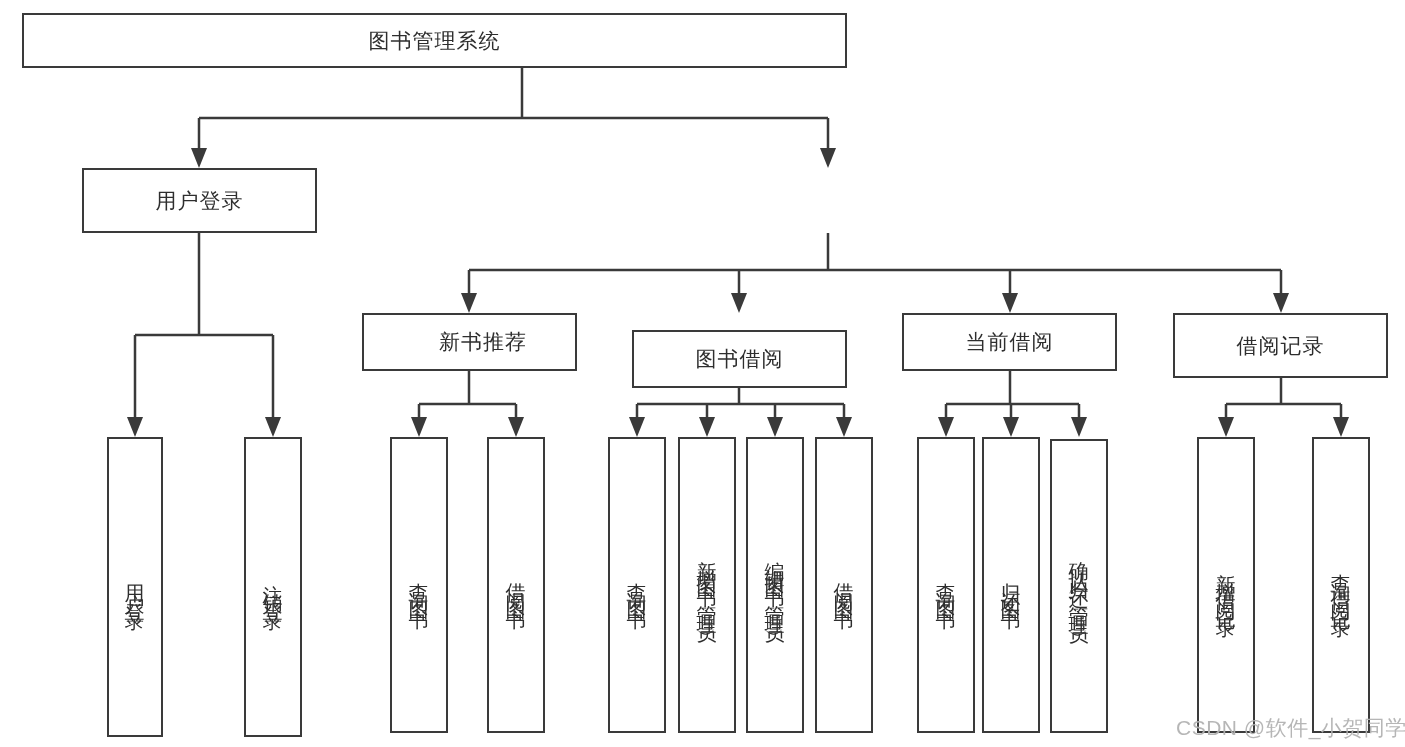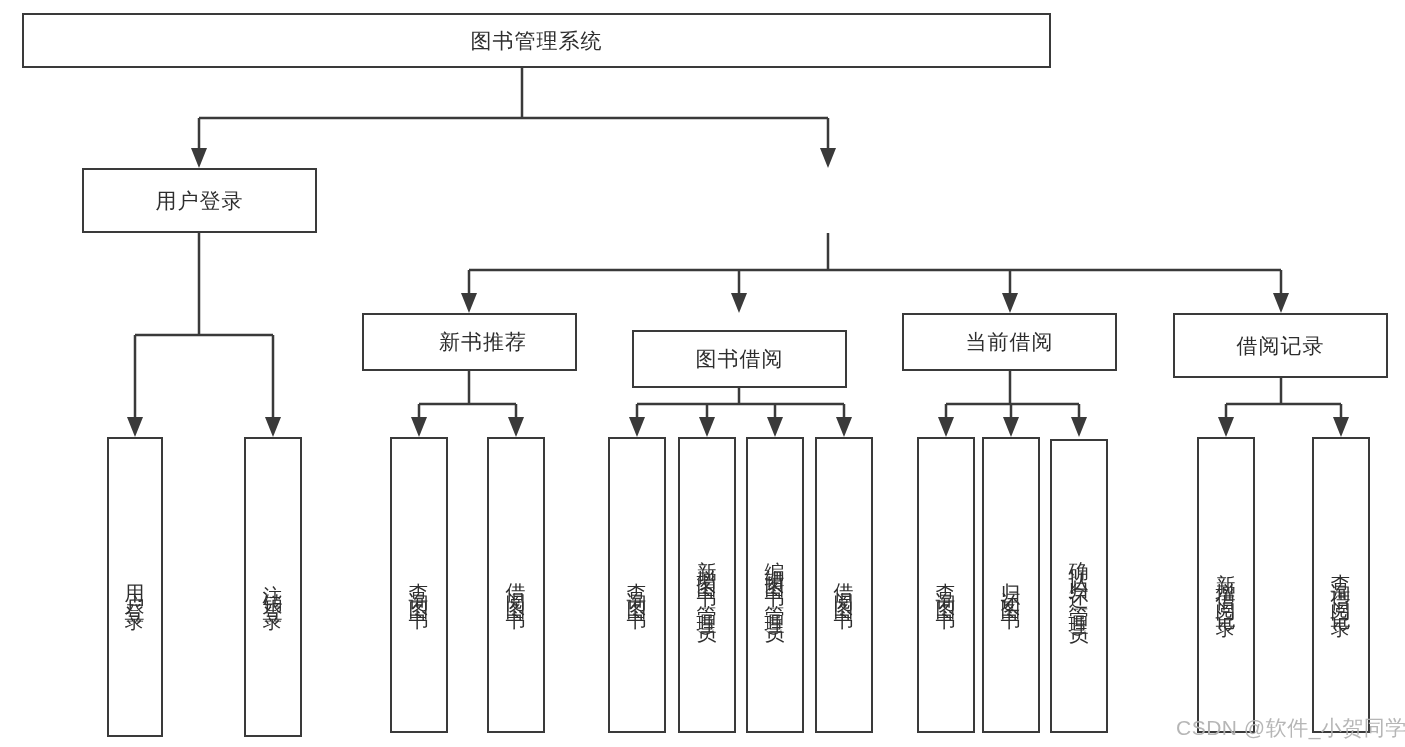--- a/index.html
+++ b/index.html
@@ -112,21 +112,21 @@
       <polygon points="1071,417 1087,417 1079,437"></polygon>
     </g>
 
     <g>
       <path d="M1281,371 V404 M1226,404 H1341 M1226,404 V419 M1341,404 V419"></path>
       <polygon points="1218,417 1234,417 1226,437"></polygon>
       <polygon points="1333,417 1349,417 1341,437"></polygon>
     </g>
   </svg>
 
-  <div class="node" style="left:22px; top:13px; width:1029px; height:55px;">
+  <div class="node" style="left:22px; top:13px; width:825px; height:55px;">
     <span class="hlabel">图书管理系统</span>
   </div>
 
   <div class="node" style="left:82px; top:168px; width:235px; height:65px;">
     <span class="hlabel">用户登录</span>
   </div>
 
   <div class="node" style="left:362px; top:313px; width:215px; height:58px;padding-left:27px;">
     <span class="hlabel">新书推荐</span>
   </div>

